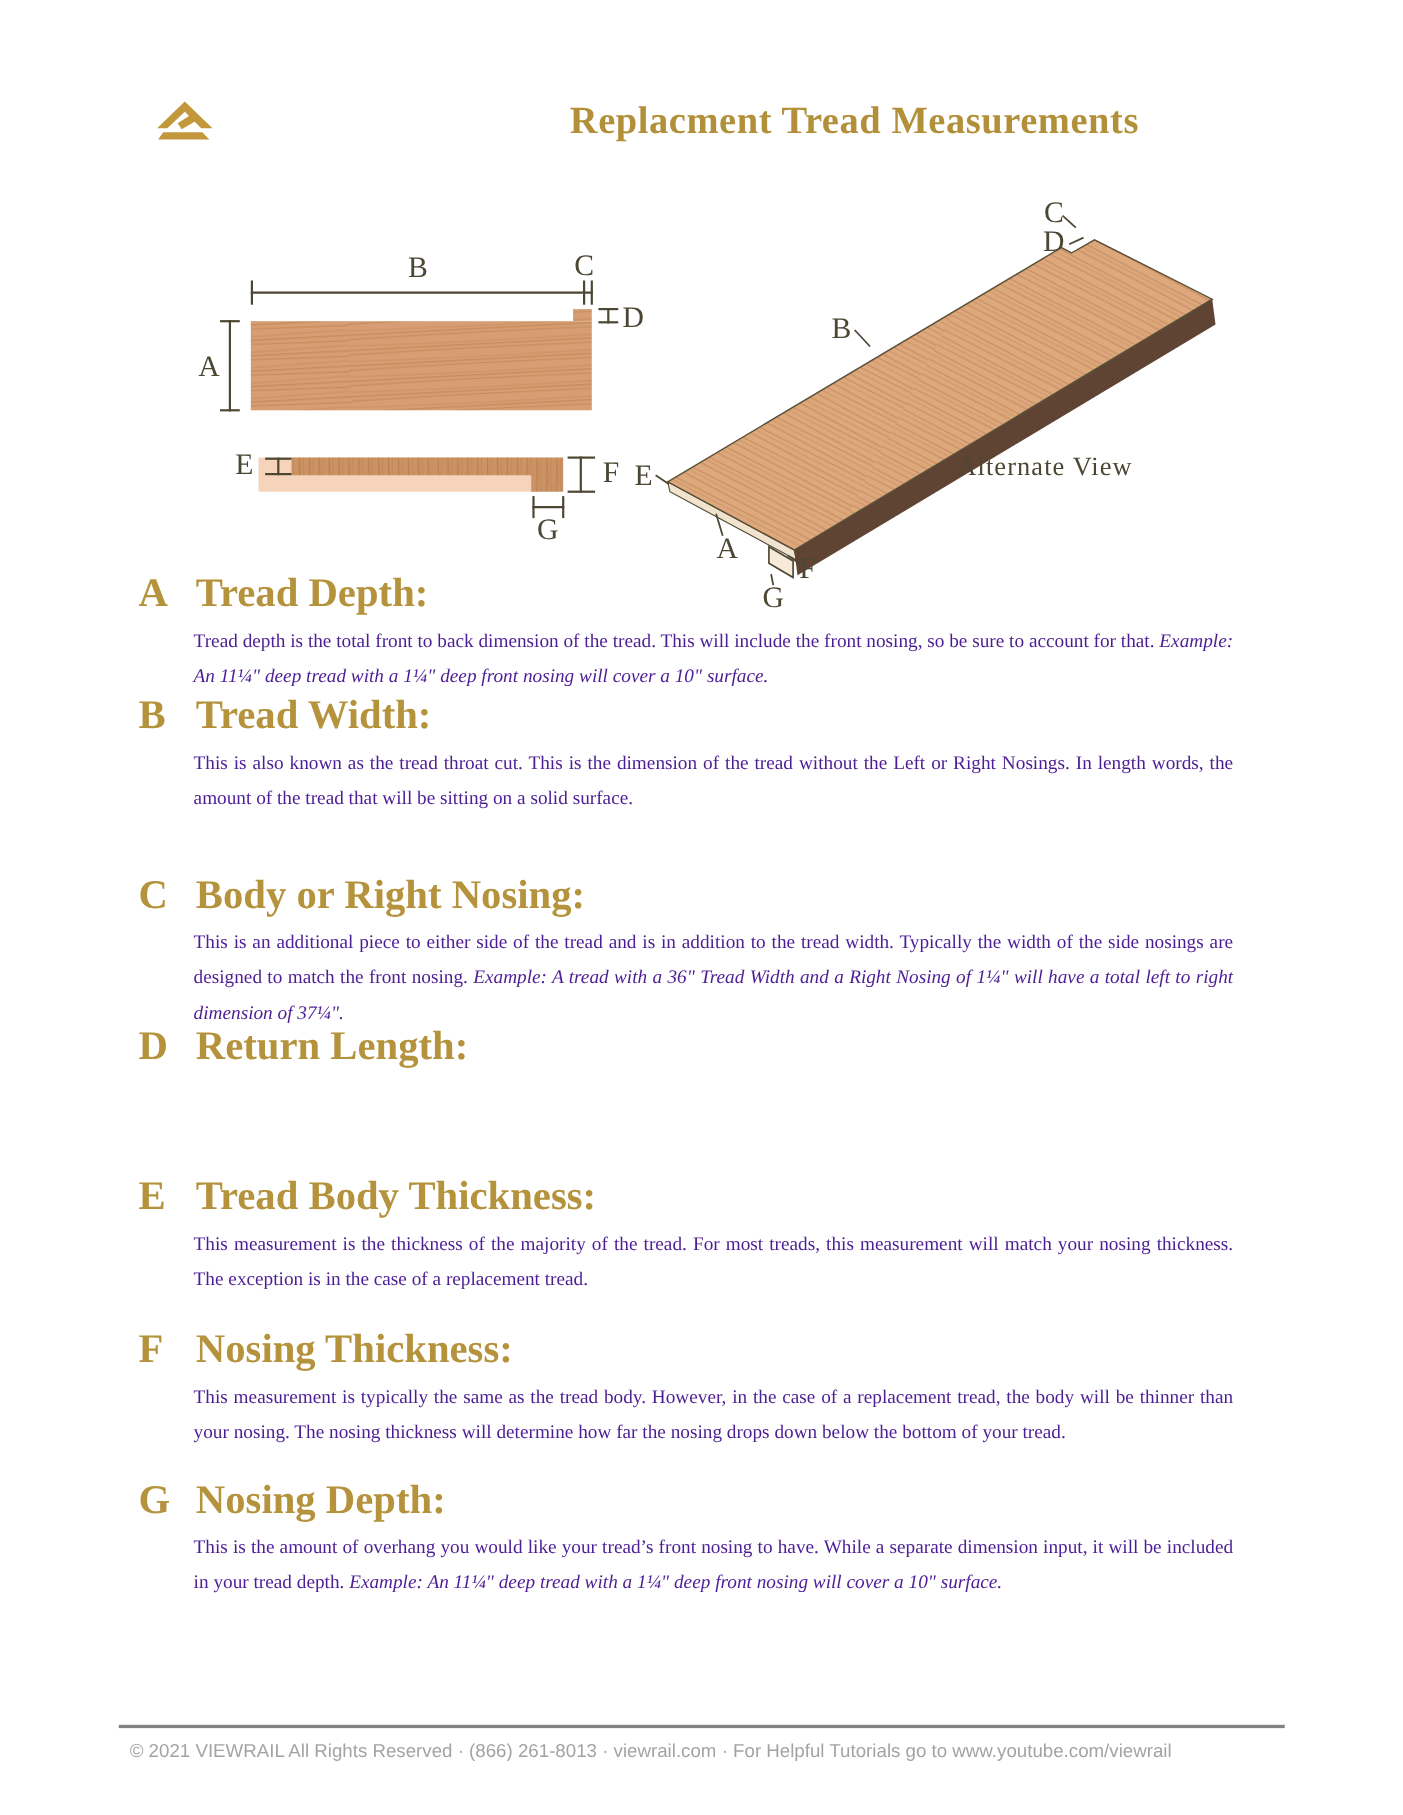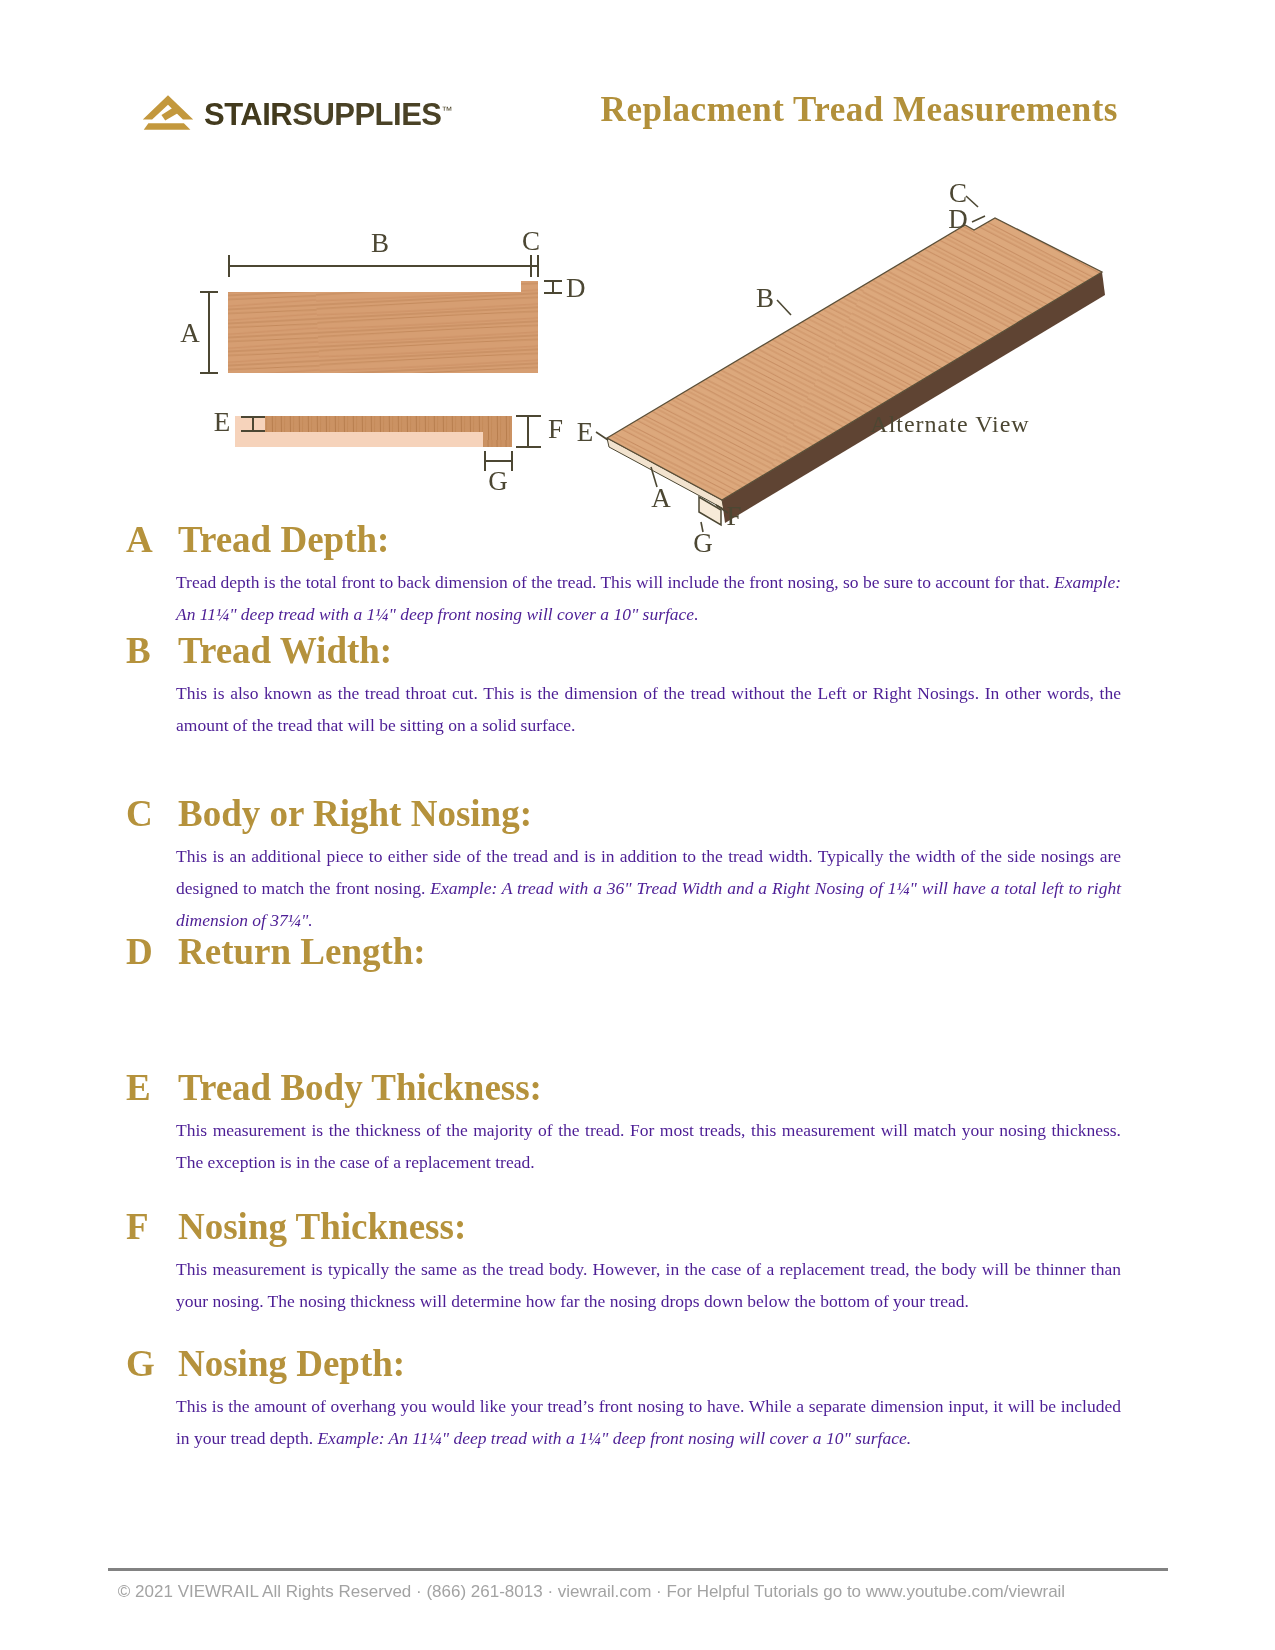--- a/index.html
+++ b/index.html
@@ -9,21 +9,21 @@
   }
   
   .logo{position:absolute;left:140px;top:90px;display:flex;align-items:flex-end;}
   .logo-mark{width:56px;height:42px;margin-right:8px;}
   .logo-text{font-family:"Liberation Sans", sans-serif;font-size:31px;line-height:40px;color:#423a1d;letter-spacing:-0.5px;white-space:nowrap;}
   .logo-stair{font-weight:800;}
   .logo-supplies{font-weight:600;color:#4a4226;}
   .logo-tm{font-size:11px;font-weight:400;vertical-align:super;color:#4a4226;}
   .doc-title{
     position:absolute;left:518px;top:90px;width:600px;
-    font-size:35px;font-weight:bold;color:#b2903a;letter-spacing:0.5px;white-space:nowrap;text-align:right;
+    font-size:35px;font-weight:bold;color:#b2903a;letter-spacing:0.5px;white-space:nowrap;
   }
   
   .diagrams{position:absolute;left:0;top:0;width:1275px;height:560px;}
   .dim-label{font-family:"Liberation Serif", serif;font-size:27px;fill:#4c4733;}
   .alt-label{font-family:"Liberation Serif", serif;font-size:24px;fill:#4c4733;letter-spacing:1px;}
   
   .measure{position:absolute;left:0;width:1264px;margin-left:14px;}
   .measure h2{
     margin:0;padding:0;position:relative;left:112px;
     font-size:37px;line-height:44px;font-weight:bold;color:#b5923c;
@@ -45,21 +45,20 @@
 <body>
 
 <div class="page">
 
   <div class="logo">
     <svg class="logo-mark" viewBox="0 0 60 44">
       <path d="M3,28 L30,2 L57,28 L46,28 L30,12 L13,28 Z" fill="#c3983d"></path>
       <path d="M23,23 L39,13 L44,19 L27,29 Z" fill="#c3983d"></path>
       <path d="M9,32 L47,32 L54,39 L4,39 Z" fill="#c3983d"></path>
     </svg>
-    <div class="logo-text"><span class="logo-stair">STAIR</span><span class="logo-supplies">SUPPLIES</span><span class="logo-tm">™</span></div>
   </div>
 
   <div class="doc-title">Replacment Tread Measurements</div>
 
   <svg class="diagrams" viewBox="0 0 1275 560">
     <defs>
       <pattern id="grainTop" width="300" height="14" patternUnits="userSpaceOnUse" patternTransform="rotate(-3)">
         <rect width="300" height="14" fill="#d69e72"></rect>
         <path d="M0,3 Q150,1 300,4" stroke="#c48a5c" stroke-width="1" fill="none"></path>
         <path d="M0,9 Q150,12 300,8" stroke="#cf9468" stroke-width="1.4" fill="none"></path>
@@ -162,21 +161,21 @@
     </g>
   </svg>
 
   <section class="measure" style="top:518px">
     <h2><span class="m-letter">A</span><span>Tread Depth:</span></h2>
     <p><span>Tread depth is the total front to back dimension of the tread. This will include the front nosing, so be sure to account for that.</span><span class="m-example"> Example: An 11¼" deep tread with a 1¼" deep front nosing will cover a 10" surface.</span></p>
   </section>
 
   <section class="measure" style="top:629px">
     <h2><span class="m-letter">B</span><span>Tread Width:</span></h2>
-    <p><span>This is also known as the tread throat cut. This is the dimension of the tread without the Left or Right Nosings. In other words, the amount of the tread that will be sitting on a solid surface.</span><span class="m-example"></span></p>
+    <p><span>This is also known as the tread throat cut. This is the dimension of the tread without the Left or Right Nosings. In length words, the amount of the tread that will be sitting on a solid surface.</span><span class="m-example"></span></p>
   </section>
 
   <section class="measure" style="top:792px">
     <h2><span class="m-letter">C</span><span>Body or Right Nosing:</span></h2>
     <p><span>This is an additional piece to either side of the tread and is in addition to the tread width. Typically the width of the side nosings are designed to match the front nosing.</span><span class="m-example"> Example: A tread with a 36" Tread Width and a Right Nosing of 1¼" will have a total left to right dimension of 37¼".</span></p>
   </section>
 
   <section class="measure" style="top:930px">
     <h2><span class="m-letter">D</span><span>Return Length:</span></h2>
   </section>

